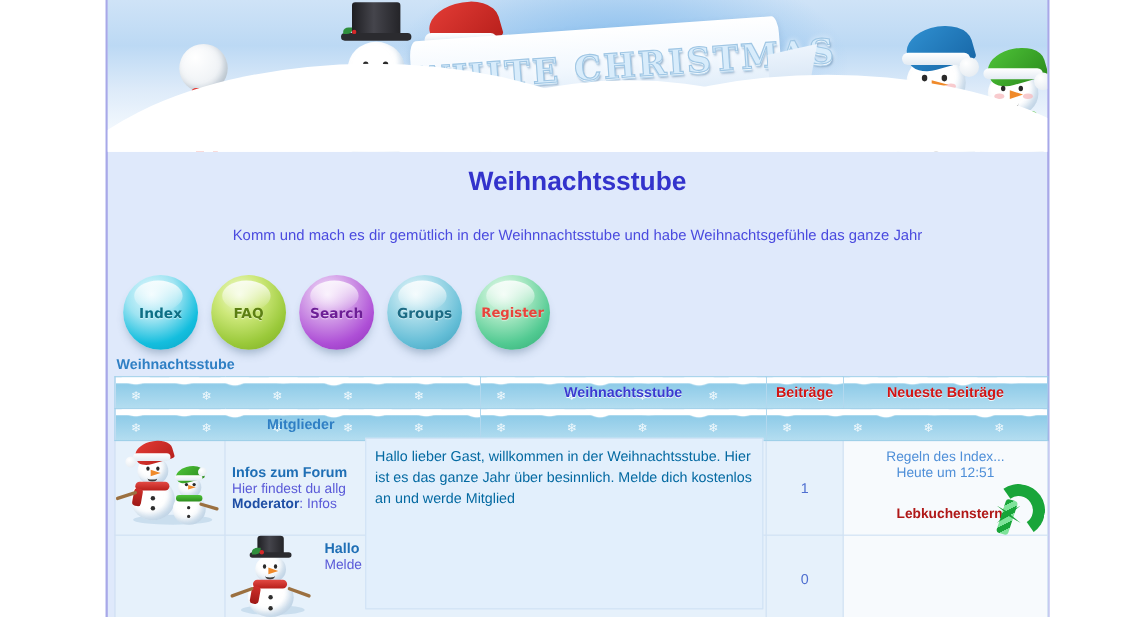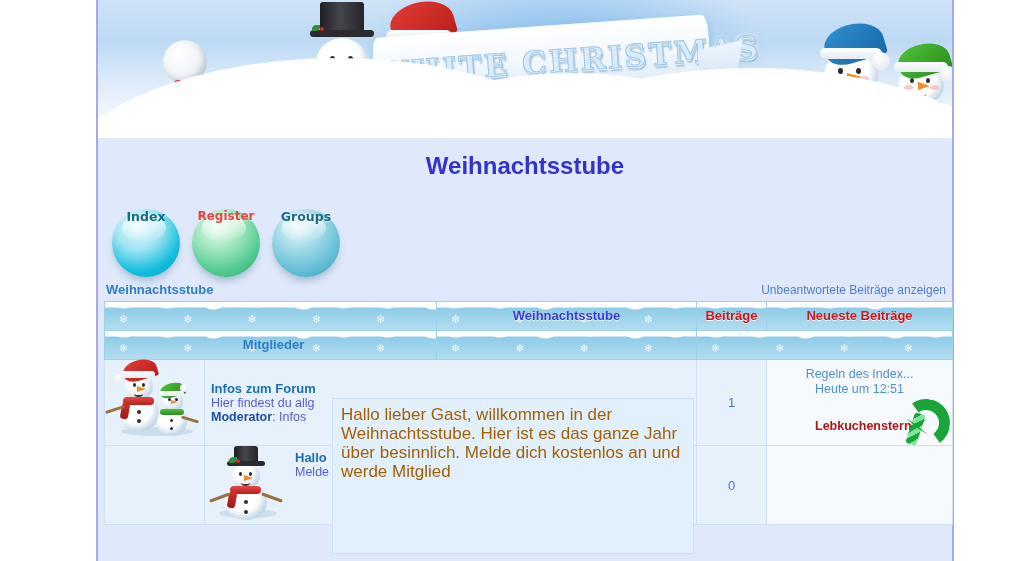--- a/index.html
+++ b/index.html
@@ -98,21 +98,21 @@
   }
 
   
   .navrow{
     position:relative;height:86px;margin-top:20px;
     display:flex;justify-content:flex-start;align-items:center;
     padding-left:14px;gap:12px;
   }
   .navbtn{
     position:relative;width:68px;height:68px;border-radius:50%;
-    display:flex;justify-content:center;
+    display:flex;align-items:center;justify-content:center;
     cursor:pointer;
     box-shadow:0 6px 9px -3px rgba(80,110,140,.45);
   }
   .navbtn .gloss{
     position:absolute;left:14%;top:7%;width:66%;height:42%;border-radius:50%;
     background:linear-gradient(180deg,rgba(255,255,255,.85),rgba(255,255,255,0));
     pointer-events:none;
   }
   .navbtn .lbl{
     position:relative;z-index:2;font-weight:bold;font-size:12.5px;
@@ -193,21 +193,21 @@
   .cane-hook{position:absolute;left:12px;top:2px;width:26px;height:26px;
     border:11px solid transparent;border-top-color:#19a53a;border-right-color:#19a53a;
     border-radius:50%;transform:rotate(10deg);}
   .cane-bow{position:absolute;left:16px;top:22px;width:22px;height:16px;
     background:#16a337;clip-path:polygon(0 0,45% 50%,0 100%,50% 60%,100% 100%,55% 50%,100% 0,50% 40%);}
 
   
   .tooltip-box{
     position:absolute;left:234px;top:398px;width:362px;height:156px;
     background:#e2effc;border:1px solid #cfe2f4;
-    color:#a16207;font-size:17px;line-height:19px;
+    color:#0369a1;font-size:13px;line-height:19px;
     padding:6px 8px;box-sizing:border-box;z-index:50;
   }
 </style>
 </head>
 <body>
 
 <div class="page-frame">
 
   <div class="banner">
     <div class="sky-glow"></div>
@@ -302,39 +302,47 @@
       
       
     </div>
 
     <div class="hill hill1"></div>
     <div class="hill hill3"></div>
     <div class="hill hill2"></div>
   </div>
 
   <div class="site-title">Weihnachtsstube</div>
+  <div class="site-sub">Komm und mach es dir gemütlich in der Weihnnachtsstube und habe Weihnachtsgefühle das ganze Jahr</div>
 
   <div class="navrow">
     <div class="navbtn b-index">
       <div class="gloss"></div>
       <span class="lbl" style="color:#0d6f85;">Index</span>
     </div>
+    <div class="navbtn b-faq">
+      <div class="gloss"></div>
+      <span class="lbl" style="color:#5c7f12;">FAQ</span>
+    </div>
+    <div class="navbtn b-search">
+      <div class="gloss"></div>
+      <span class="lbl" style="color:#6d1f96;">Search</span>
+    </div>
+    <div class="navbtn b-groups">
+      <div class="gloss"></div>
+      <span class="lbl" style="color:#1d6b84;">Groups</span>
+    </div>
     <div class="navbtn b-register">
       <div class="gloss"></div>
       <span class="lbl" style="color:#e8443c;font-size:12px;">Register</span>
     </div>
-    <div class="navbtn b-groups">
-      <div class="gloss"></div>
-      <span class="lbl" style="color:#1d6b84;">Groups</span>
-    </div>
   </div>
 
   <div class="crumbrow">
     <span class="crumb-left">Weihnachtsstube</span>
-    <span class="crumb-right">Unbeantwortete Beiträge anzeigen</span>
   </div>
 
   <div class="forum-wrap">
     <table class="forum">
       <colgroup>
         <col style="width:100px">
           <col style="width:232px">
           <col style="width:260px">
         <col style="width:70px">
           <col style="width:186px">

